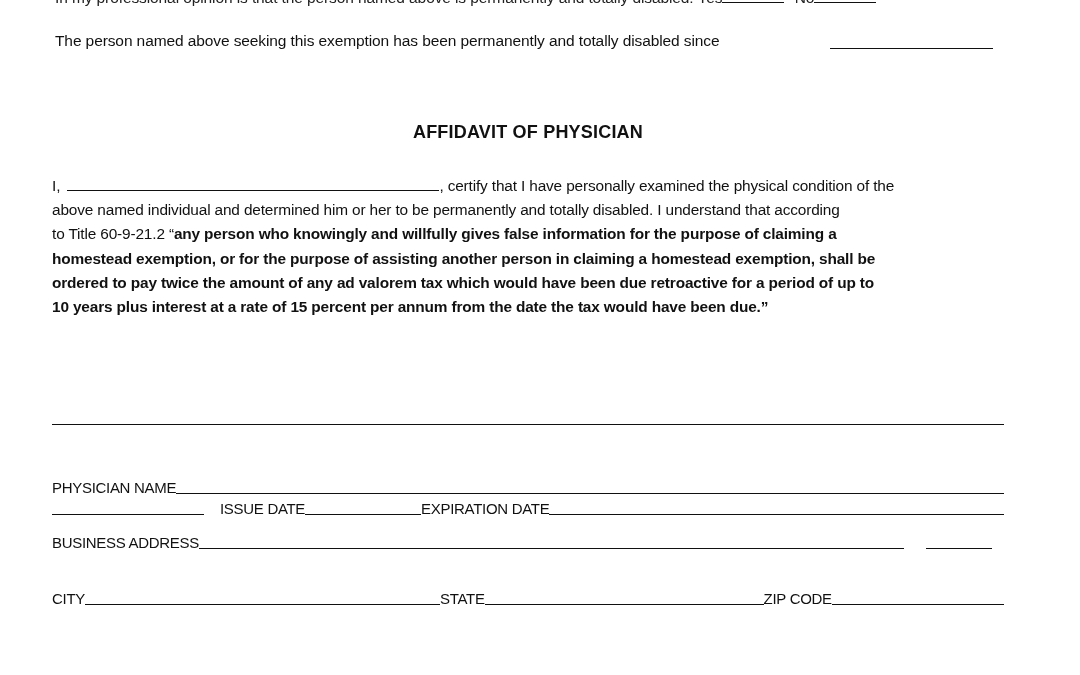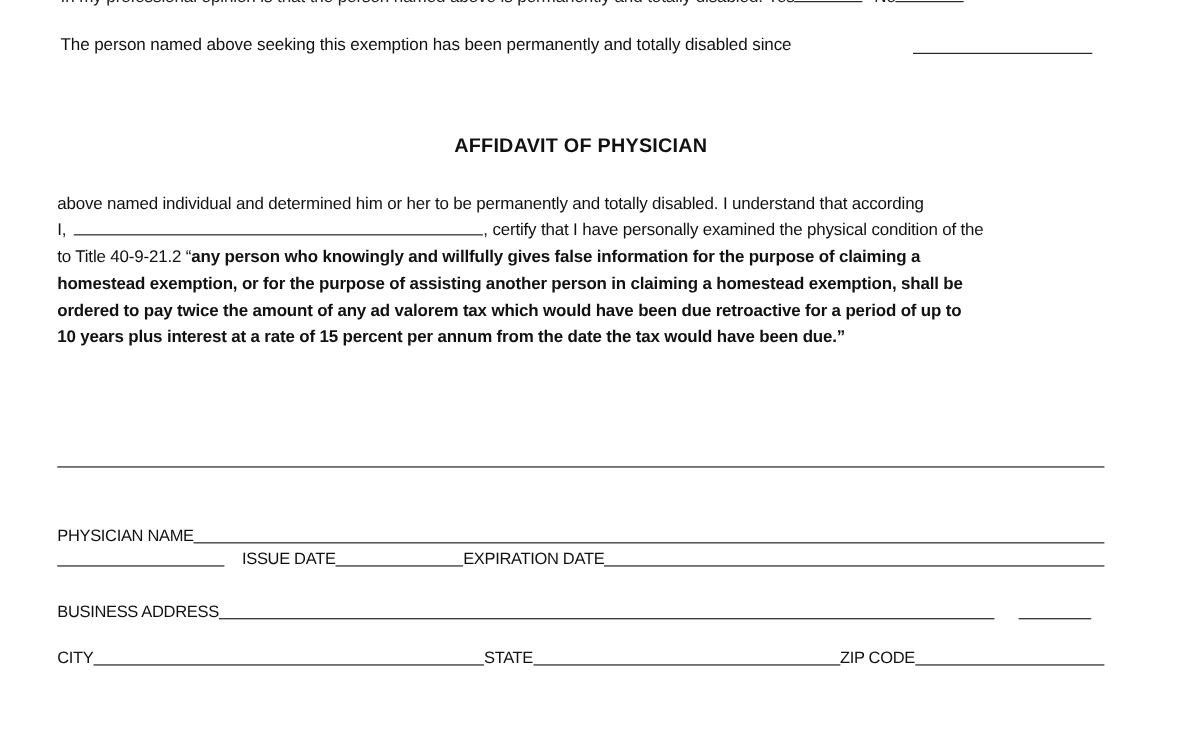--- a/index.html
+++ b/index.html
@@ -94,27 +94,27 @@
 </div>
 
 <div class="abs txt" style="left:55px; top:32px;text-align:right;">
   <span>The person named above seeking this exemption has been permanently and totally disabled since</span>
 </div>
 <div class="abs" style="left:830px; top:47px; width:163px; border-bottom:1.6px solid #111; height:1px;"></div>
 
 <div class="title">AFFIDAVIT OF PHYSICIAN</div>
 
 <div class="para">
-  <span class="pline">above named individual and determined him or her to be permanently and totally disabled.  I understand that according</span>
   <span class="pline">
     <span>I,</span>
     <span class="blank" style="width:372px; margin-left:3px;"></span><span>, certify that I have personally examined the physical condition of the</span>
   </span>
+  <span class="pline">above named individual and determined him or her to be permanently and totally disabled.  I understand that according</span>
   <span class="pline">
-    <span>to Title 40-9-21.2 “</span><span class="bold">any person who knowingly and willfully gives false information for the purpose of claiming a</span>
+    <span>to Title 60-9-21.2 “</span><span class="bold">any person who knowingly and willfully gives false information for the purpose of claiming a</span>
   </span>
   <span class="pline bold">homestead exemption, or for the purpose of assisting another person in claiming a homestead exemption, shall be</span>
   <span class="pline bold">ordered to pay twice the amount of any ad valorem tax which would have been due retroactive for a period of up to</span>
   <span class="pline bold">10 years plus interest at a rate of 15 percent per annum from the date the tax would have been due.”</span>
 </div>
 
 <div class="form-row" style="top:408px;">
   <span class="line" style="flex:1;"></span>
 </div>
 
@@ -124,21 +124,21 @@
 </div>
 
 <div class="form-row" style="top:498px;">
   <span class="line" style="width:152px;"></span>
   <span class="label" style="margin-left:16px;">ISSUE DATE</span>
   <span class="line" style="width:116px;"></span>
   <span class="label">EXPIRATION DATE</span>
   <span class="line" style="flex:1;"></span>
 </div>
 
-<div class="form-row" style="top:546px;">
+<div class="form-row" style="top:532px;">
   <span class="label">BUSINESS ADDRESS</span>
   <span class="line" style="width:705px;"></span>
   <span style="width:22px; display:inline-block;"></span>
   <span class="line" style="width:66px;"></span>
 </div>
 
 <div class="form-row" style="top:588px;">
   <span class="label">CITY</span>
   <span class="line" style="width:355px;"></span>
   <span class="label">STATE</span>

